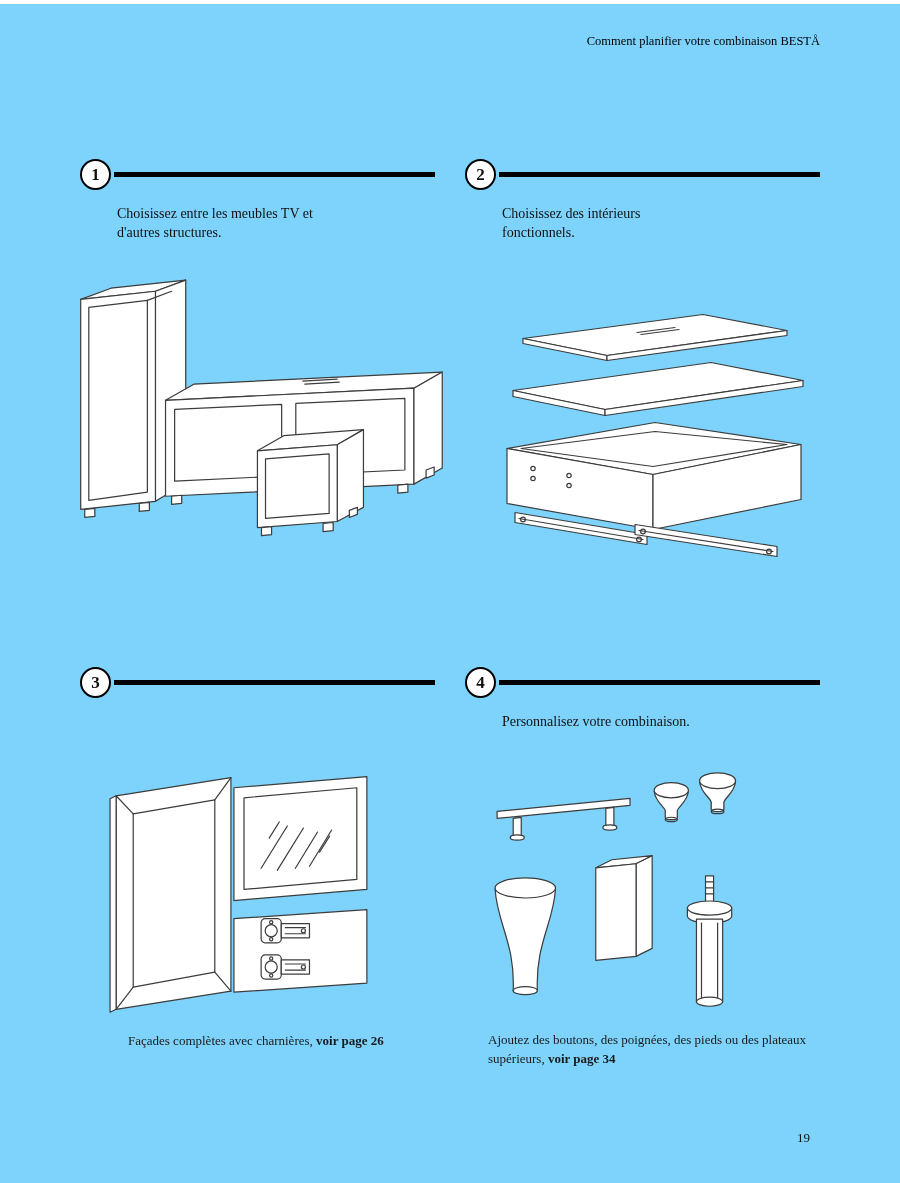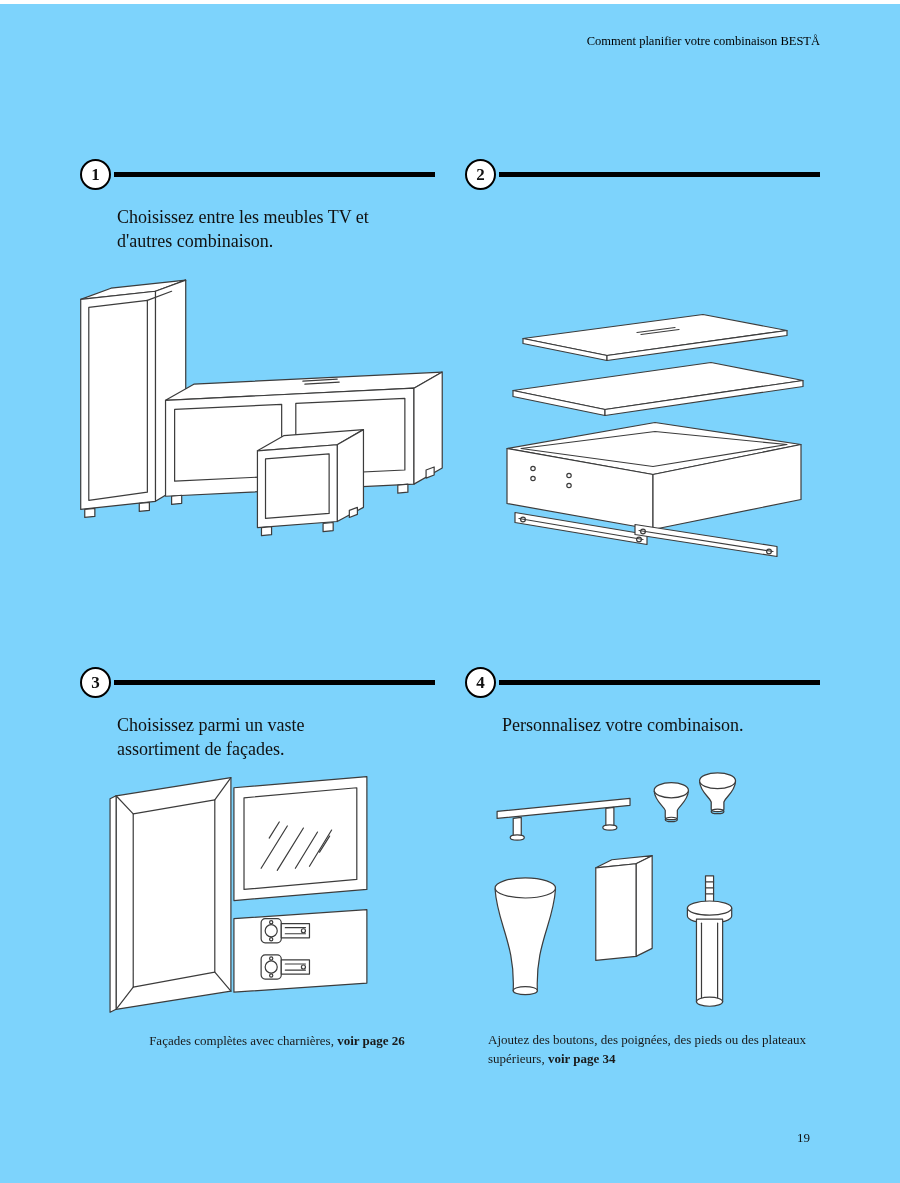--- a/index.html
+++ b/index.html
@@ -15,47 +15,47 @@
   .sec-2 { left:465px; top:155px; }
   .sec-3 { left:80px;  top:663px; }
   .sec-4 { left:465px; top:663px; }
   .marker-row { position:relative; height:38px; }
   .num-circle {
     position:absolute; left:0; top:0; width:31px; height:31px;
     border:2.5px solid #000; border-radius:50%; background:#fff;
     font-size:17px; font-weight:700; display:flex; align-items:center; justify-content:center;
   }
   .rule { position:absolute; left:34px; right:0; top:13px; height:5px; background:#000; }
-  .heading { margin:8px 0 0 37px; font-size:18px; font-weight:400; line-height:1.35; color:#111; }
+  .heading { margin:8px 0 0 37px; font-size:14px; font-weight:400; line-height:1.35; color:#111; }
   .caption { position:absolute; font-size:13px; line-height:1.45; color:#1a1a1a; }
   .caption strong { font-weight:700; }
   .cap-1 { left:37px; top:415px; width:330px; }
   .cap-2 { left:37px; top:415px; width:305px; }
-  .cap-3 { left:32px; top:365px; width:330px;text-align:center; }
+  .cap-3 { left:48px; top:365px; width:330px; }
   .cap-4 { left:23px; top:364px; width:322px; }
   .ill { position:absolute; }
   .ill * { stroke:#3c3c3c; stroke-width:1.2; fill:none; stroke-linecap:round; stroke-linejoin:round; }
   .ill .f { fill:#fff; }
   .page-number { position:absolute; left:797px; top:1126px; font-size:13px; color:#111; }
 </style>
 </head>
 <body>
 
 <div class="page">
 
   <div class="doc-header">Comment planifier votre combinaison BESTÅ</div>
 
   <div class="section sec-1">
     <div class="marker-row">
       <div class="num-circle">1</div>
       <div class="rule"></div>
     </div>
     <h2 class="heading">
       <span>Choisissez entre les meubles TV et</span><br>
-      <span>d'autres combinaison.</span>
+      <span>d'autres structures.</span>
     </h2>
     <svg class="ill" viewBox="0 0 380 305" style="left:-8px; top:106px; width:385px; height:308px;">
 
       <polygon class="f" points="8,34 82,26 112,15 38,23"></polygon>
       <polygon class="f" points="82,26 112,15 112,216 82,234"></polygon>
       <polygon class="f" points="8,34 82,26 82,234 8,242"></polygon>
       <polygon class="f" points="16,42 74,35 74,225 16,233"></polygon>
       <line x1="74" y1="35" x2="98" y2="26"></line>
       <polygon class="f" points="12,242 22,241 22,249 12,250"></polygon>
       <polygon class="f" points="66,236 76,235 76,243 66,244"></polygon>
@@ -80,20 +80,24 @@
       <polygon class="f" points="248,256 258,255 258,263 248,264"></polygon>
       <polygon class="f" points="274,243 282,240 282,247 274,250"></polygon>
     </svg>
   </div>
 
   <div class="section sec-2">
     <div class="marker-row">
       <div class="num-circle">2</div>
       <div class="rule"></div>
     </div>
+    <h2 class="heading">
+      <span>Choisissez des intérieurs</span><br>
+      <span>fonctionnels.</span>
+    </h2>
     <svg class="ill" viewBox="0 0 340 265" style="left:20px; top:138px; width:340px; height:268px;">
 
       <polygon class="f" points="38,40 218,16 302,32 122,57"></polygon>
       <polygon class="f" points="38,40 122,57 122,62 38,45"></polygon>
       <polygon class="f" points="122,57 302,32 302,37 122,62"></polygon>
       <line x1="152" y1="34" x2="190" y2="29"></line>
       <line x1="156" y1="36" x2="194" y2="31"></line>
 
       <polygon class="f" points="28,92 226,64 318,82 120,111"></polygon>
       <polygon class="f" points="28,92 120,111 120,117 28,98"></polygon>
@@ -117,24 +121,20 @@
       <circle cx="158" cy="233" r="2.4"></circle>
       <circle cx="284" cy="253" r="2.4"></circle>
     </svg>
   </div>
 
   <div class="section sec-3">
     <div class="marker-row">
       <div class="num-circle">3</div>
       <div class="rule"></div>
     </div>
-    <h2 class="heading">
-      <span>Choisissez parmi un vaste</span><br>
-      <span>assortiment de façades.</span>
-    </h2>
     <svg class="ill" viewBox="0 0 280 255" style="left:22px; top:100px; width:282px; height:258px;">
 
       <polygon class="f" points="14,28 128,10 128,222 14,240"></polygon>
       <polygon class="f" points="8,31 14,28 14,240 8,243"></polygon>
       <polygon class="f" points="31,46 112,32 112,203 31,218"></polygon>
       <line x1="14" y1="28" x2="31" y2="46"></line>
       <line x1="128" y1="10" x2="112" y2="32"></line>
       <line x1="128" y1="222" x2="112" y2="203"></line>
       <line x1="14" y1="240" x2="31" y2="218"></line>
 

